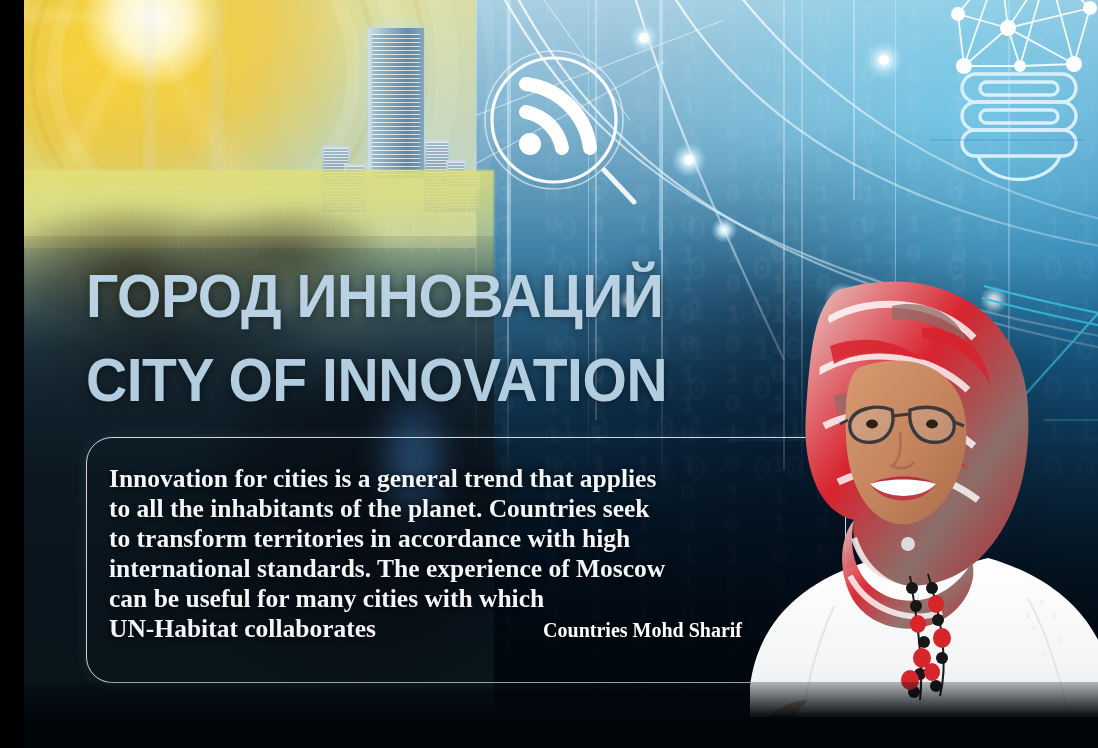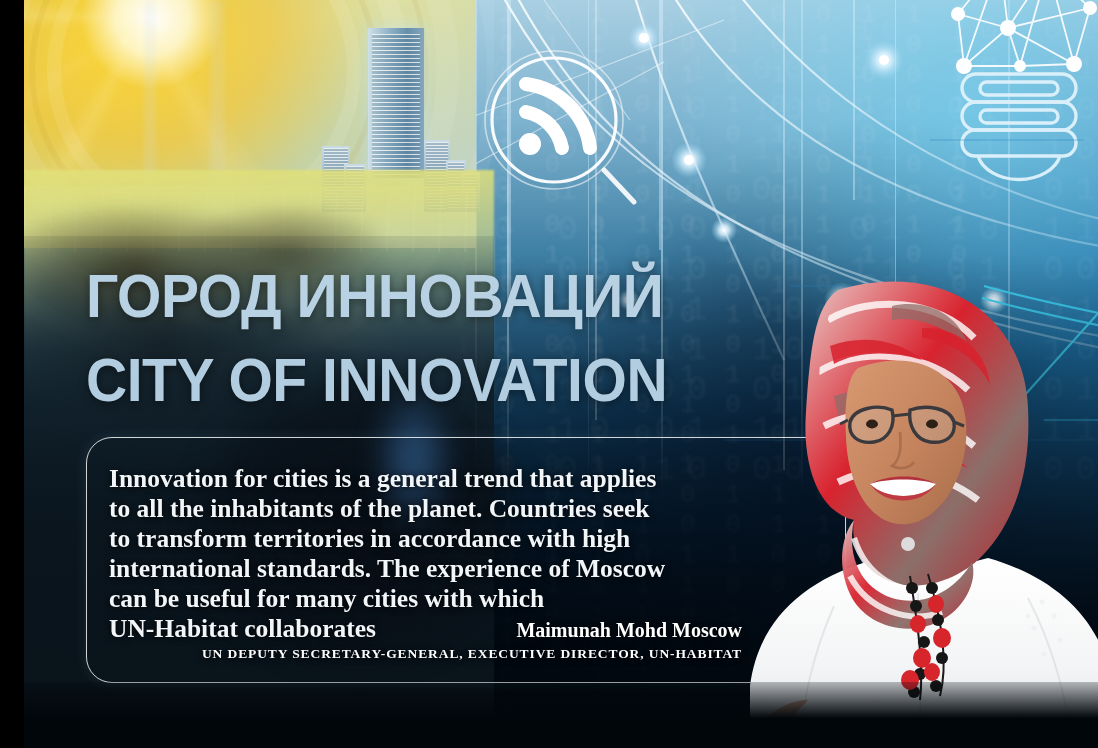--- a/index.html
+++ b/index.html
@@ -406,23 +406,22 @@
 
   <div id="quote-card"></div>
 
   <div id="quote-text">Innovation for cities is a general trend that applies
 to all the inhabitants of the planet. Countries seek
 to transform territories in accordance with high
 international standards. The experience of Moscow
 can be useful for many cities with which
 UN-Habitat collaborates</div>
 
-  <div id="quote-author">Maimunah Mohd Moscow</div>
-
-  <div id="quote-role">UN DEPUTY SECRETARY-GENERAL, EXECUTIVE DIRECTOR, UN-HABITAT</div>
+  <div id="quote-author">Countries Mohd Sharif</div>
+
 
   <div id="portrait">
     <svg width="380" height="472" viewBox="0 0 380 472">
       <defs>
         <linearGradient id="skin" x1="0" y1="0" x2="1" y2="1">
           <stop offset="0%" stop-color="#d89a72"></stop>
           <stop offset="55%" stop-color="#c4835d"></stop>
           <stop offset="100%" stop-color="#a96c4a"></stop>
         </linearGradient>
         <linearGradient id="blouse" x1="0" y1="0" x2="0" y2="1">

